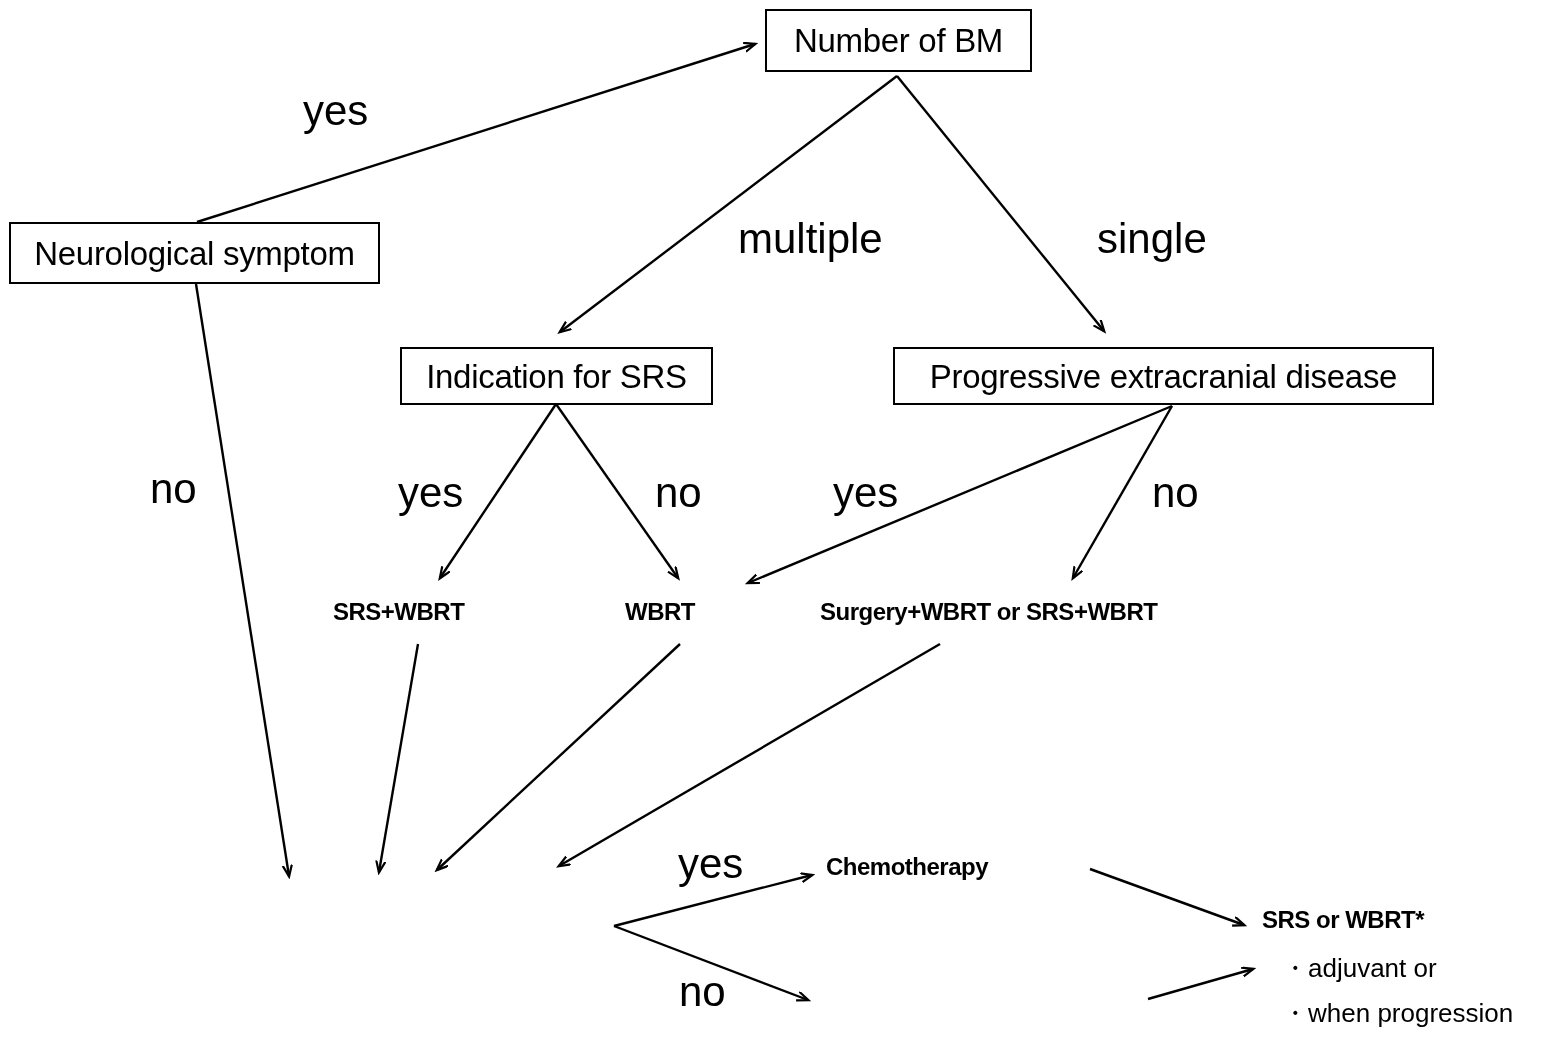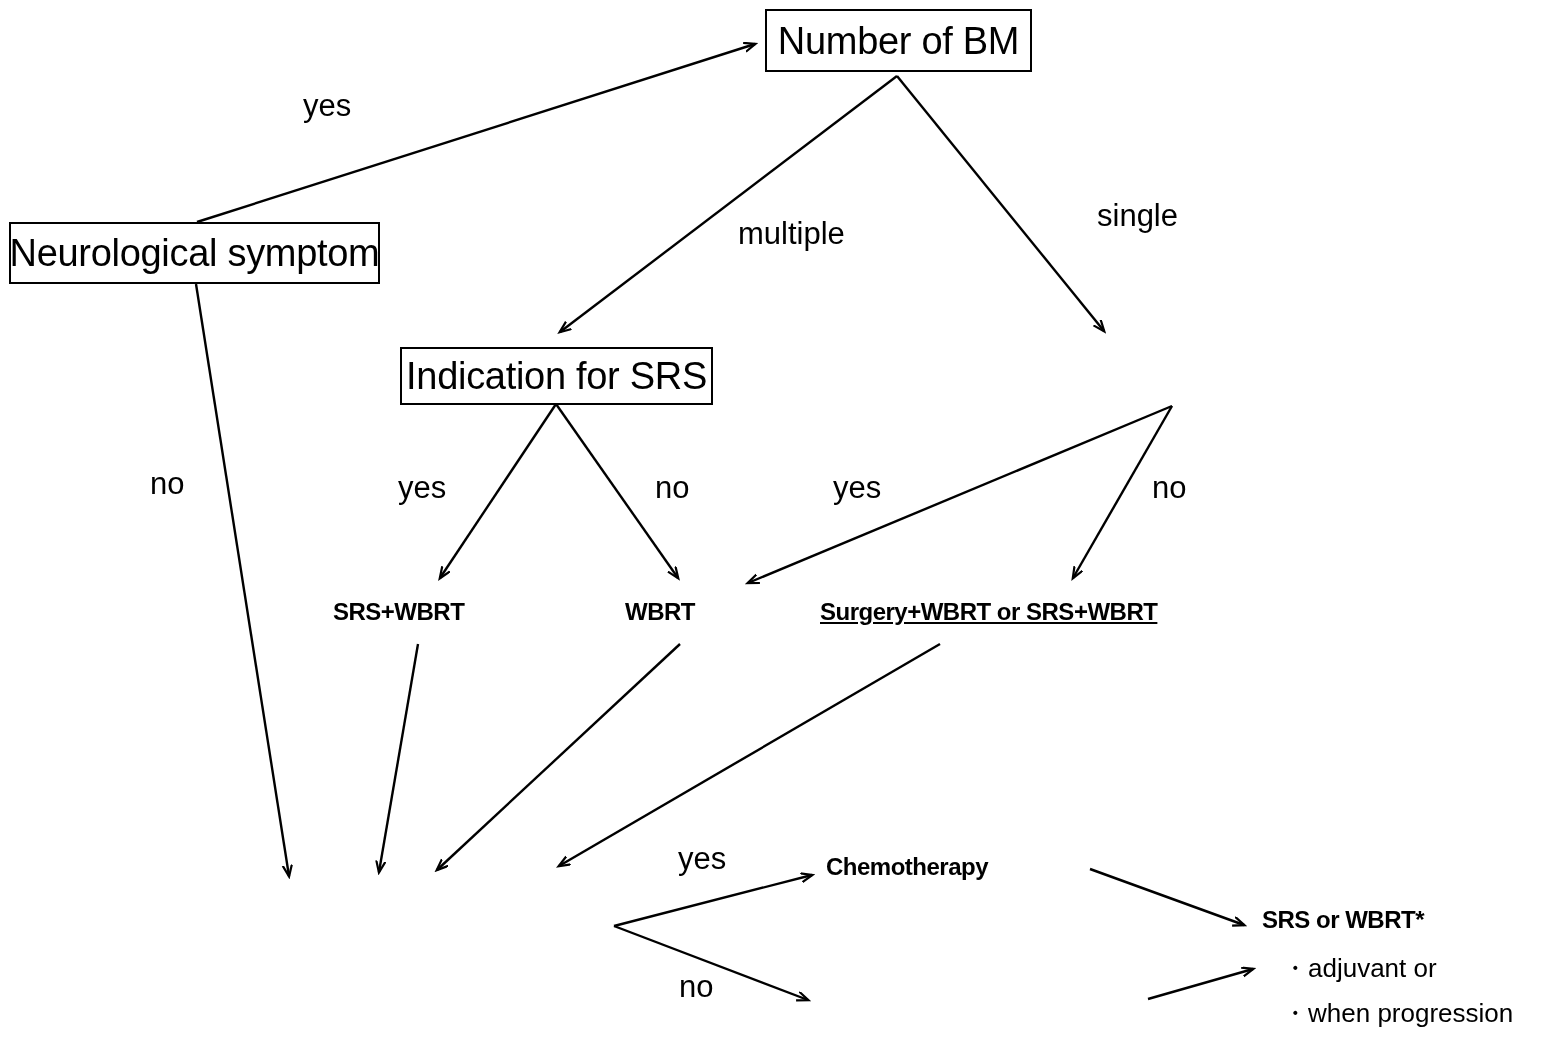--- a/index.html
+++ b/index.html
@@ -27,37 +27,37 @@
     pointer-events: none;
   }
   .node-box {
     position: absolute;
     box-sizing: border-box;
     border: 2.5px solid #000000;
     background: #ffffff;
     display: flex;
     align-items: center;
     justify-content: center;
-    font-size: 38px;
+    font-size: 33px;
     font-weight: normal;
     letter-spacing: -0.3px;
     white-space: nowrap;
     line-height: 1;
   }
   .plain-label {
     position: absolute;
     font-size: 24px;
     font-weight: bold;
     white-space: nowrap;
     line-height: 1;
     letter-spacing: -0.5px;
   }
   .edge-label {
     position: absolute;
-    font-size: 31px;
+    font-size: 42px;
     font-weight: normal;
     white-space: nowrap;
     line-height: 1;
   }
   .note-line {
     position: absolute;
     font-size: 26px;
     font-weight: normal;
     white-space: nowrap;
     line-height: 1;
@@ -111,31 +111,34 @@
   </div>
 
   <div class="node-box" style="left:9px; top:222px; width:371px; height:62px;">
     <span>Neurological symptom</span>
   </div>
 
   <div class="node-box" style="left:400px; top:347px; width:313px; height:58px;">
     <span>Indication for SRS</span>
   </div>
 
+  <div class="node-box" style="left:893px; top:347px; width:541px; height:58px;">
+    <span>Progressive extracranial disease</span>
+  </div>
 
 
   <div class="plain-label" style="left:333px; top:600px;">
     <span>SRS+WBRT</span>
   </div>
 
   <div class="plain-label" style="left:625px; top:600px;">
     <span>WBRT</span>
   </div>
 
-  <div class="plain-label" style="left:820px; top:600px;text-decoration:underline;">
+  <div class="plain-label" style="left:820px; top:600px;">
     <span>Surgery+WBRT or SRS+WBRT</span>
   </div>
 
   <div class="plain-label" style="left:826px; top:855px;">
     <span>Chemotherapy</span>
   </div>
 
 
   <div class="plain-label" style="left:1262px; top:908px;">
     <span>SRS or WBRT*</span>
@@ -154,21 +157,21 @@
   </div>
 
   <div class="edge-label" style="left:150px; top:468px;">
     <span>no</span>
   </div>
 
   <div class="edge-label" style="left:738px; top:218px;">
     <span>multiple</span>
   </div>
 
-  <div class="edge-label" style="left:1097px; top:200px;text-align:right;">
+  <div class="edge-label" style="left:1097px; top:218px;text-align:right;">
     <span>single</span>
   </div>
 
   <div class="edge-label" style="left:398px; top:472px;">
     <span>yes</span>
   </div>
 
   <div class="edge-label" style="left:655px; top:472px;">
     <span>no</span>
   </div>

